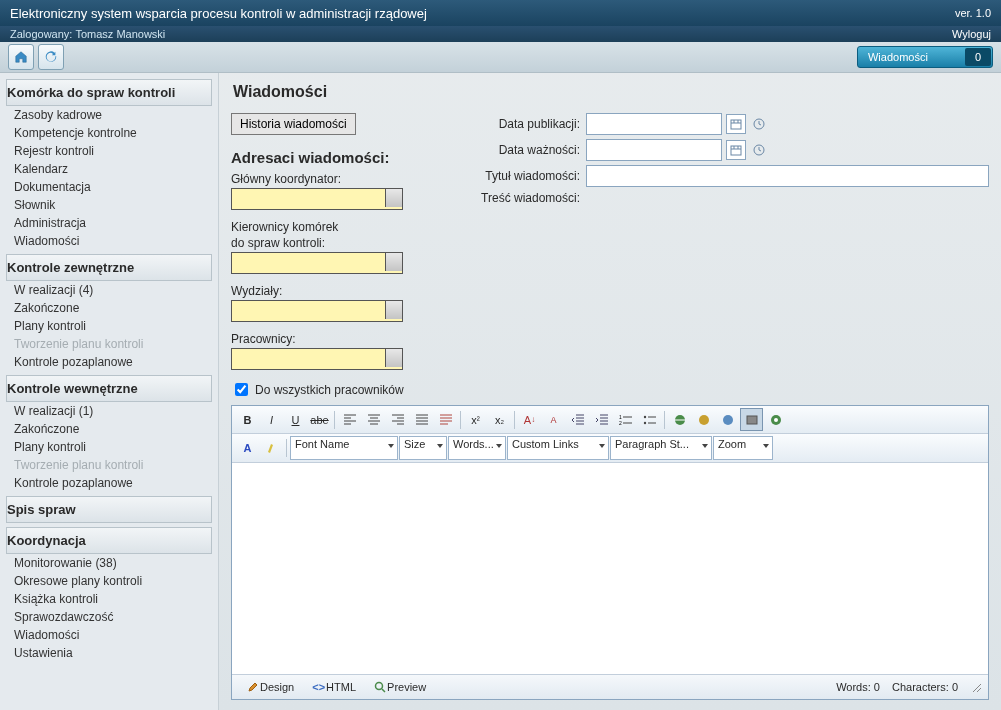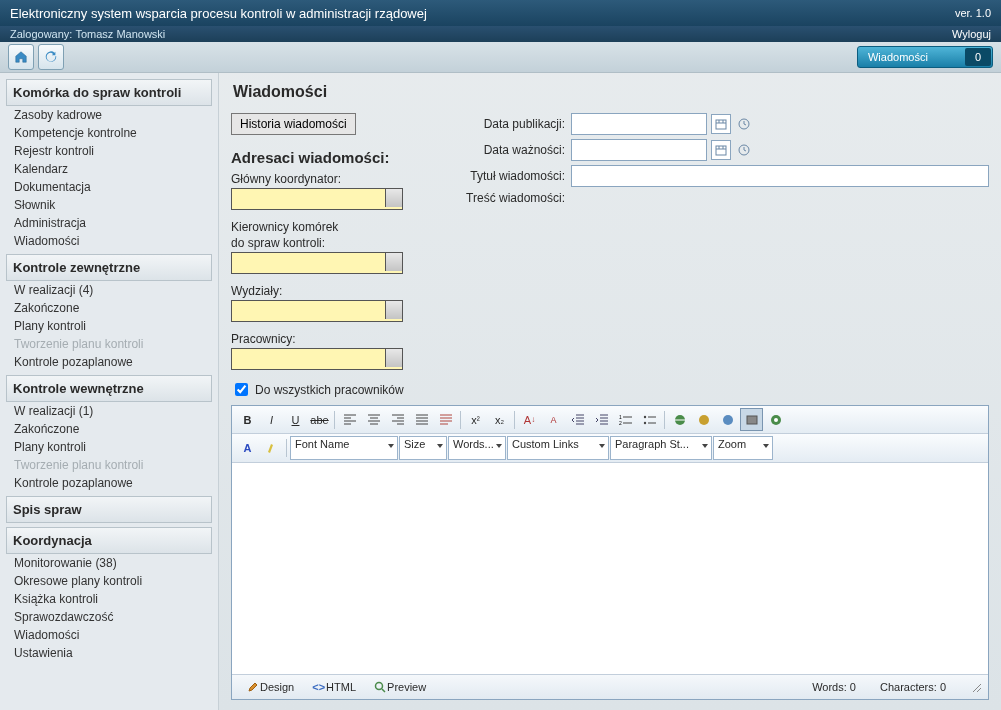--- a/index.html
+++ b/index.html
@@ -8,27 +8,27 @@
 .titlebar .ver{margin-left:auto;font-size:11px}
 .userbar{height:16px;background:linear-gradient(#2a5070,#1c3f58);color:#cfe4f0;display:flex;align-items:center;padding:0 10px;font-size:11px}
 .userbar .logout{margin-left:auto;color:#fff;cursor:pointer}
 .iconbar{height:30px;background:linear-gradient(#d8e2e8,#c3d1d9);display:flex;align-items:center;padding:0 8px;gap:4px;border-bottom:1px solid #b0bec6}
 .iconbtn{width:24px;height:24px;border:1px solid #7fa0b3;border-radius:3px;background:linear-gradient(#f8fbfd,#d6e4ec);display:flex;align-items:center;justify-content:center;cursor:pointer}
 .msgcounter{margin-left:auto;background:linear-gradient(#4fb5d8,#1a7fa8);border:1px solid #0c5d7f;border-radius:3px;color:#fff;display:flex;align-items:center;height:20px;font-size:11px}
 .msgcounter .lbl{padding:0 36px 0 10px}
 .msgcounter .num{background:#0a4a66;padding:0 10px;height:18px;display:flex;align-items:center;border-radius:2px;margin:1px}
 .body{flex:1;display:flex;overflow:hidden}
 .sidebar{width:206px;background:#e5eaee;border-right:1px solid #c7d0d6;padding:6px 6px 0 6px;overflow:auto}
-.navhead{background:linear-gradient(#f2f5f7,#dce3e8);border:1px solid #b8c3ca;font-weight:bold;padding:5px 6px;margin-top:4px;font-size:13px}
+.navhead{background:linear-gradient(#f2f5f7,#dce3e8);border:1px solid #b8c3ca;font-weight:bold;padding:5px 0;margin-top:4px;font-size:13px}
 .navhead:first-child{margin-top:0}
 .navitem{padding:2px 4px 2px 8px;font-size:12px;color:#333;cursor:pointer}
 .navitem.disabled{color:#a5adb2;cursor:default}
 .main{flex:1;padding:10px 12px;display:flex;flex-direction:column;overflow:hidden}
 .pagetitle{font-size:16px;font-weight:bold;margin:0 0 12px 2px}
-.topform{display:flex;gap:22px;margin-bottom:6px}
+.topform{display:flex;gap:37px;margin-bottom:6px}
 .leftform{width:190px}
 .btnplain{border:1px solid #777;background:#e6e6e6;padding:3px 8px;cursor:pointer;font-size:12px;margin-bottom:14px}
 .seclabel{font-weight:bold;font-size:15px;margin-bottom:6px}
 .flab{font-size:12px;margin-bottom:2px}
 .ydd{width:170px;height:20px;border:1px solid #555;background:#fff6b3;margin-bottom:10px;position:relative}
 .ydd:after{content:"";position:absolute;right:0;top:0;width:16px;height:18px;border-left:1px solid #555;background:linear-gradient(#e8e8e8,#c4c4c4)}
 .ydd .arrow{position:absolute;right:4px;top:6px;width:0;height:0;border-left:4px solid transparent;border-right:4px solid transparent;border-top:5px solid #333}
 .cbrow{display:flex;align-items:center;gap:4px;font-size:12px}
 .rightform{flex:1}
 .frow{display:flex;align-items:center;margin-bottom:4px}
@@ -39,21 +39,21 @@
 .picon{width:18px;height:18px;margin-left:4px;border:1px solid #8aa5bf;background:#fff;display:flex;align-items:center;justify-content:center;cursor:pointer}
 .editorbox{border:1px solid #8aa5bf;background:#fff;display:flex;flex-direction:column;margin-left:0;flex:1}
 .toolbar{border-bottom:1px solid #c2cedb;background:linear-gradient(#fafcfe,#e4ecf3);padding:2px 4px;display:flex;flex-wrap:wrap;align-items:center;gap:1px}
 .tbtn{width:21px;height:21px;display:flex;align-items:center;justify-content:center;font-size:11px;border:1px solid transparent;cursor:pointer}
 .tsep{width:1px;height:18px;background:#b8c5d1;margin:0 2px}
 .tcombo{border:1px solid #9cb4cc;background:#fff;height:20px;font-size:11px;padding:1px 14px 1px 4px;position:relative;cursor:pointer}
 .tcombo:after{content:"";position:absolute;right:3px;top:7px;width:0;height:0;border-left:3px solid transparent;border-right:3px solid transparent;border-top:4px solid #444}
 .editarea{flex:1;background:#fff}
 .editfoot{border-top:1px solid #c2cedb;background:linear-gradient(#f5f8fb,#e2eaf1);display:flex;align-items:center;padding:3px 6px;font-size:11px}
 .fbtn{padding:2px 8px;border:1px solid transparent;display:flex;align-items:center;gap:1px;cursor:pointer}
-.footstats{margin-left:auto;display:flex;align-items:center;gap:24px}
+.footstats{margin-left:auto;display:flex;align-items:center;gap:12px}
 svg{display:block}
 </style>
 </head>
 <body>
 
 <div class="app">
   <div class="titlebar">
     <span>Elektroniczny system wsparcia procesu kontroli w administracji rządowej</span>
     <span class="ver">ver. 1.0</span>
   </div>

